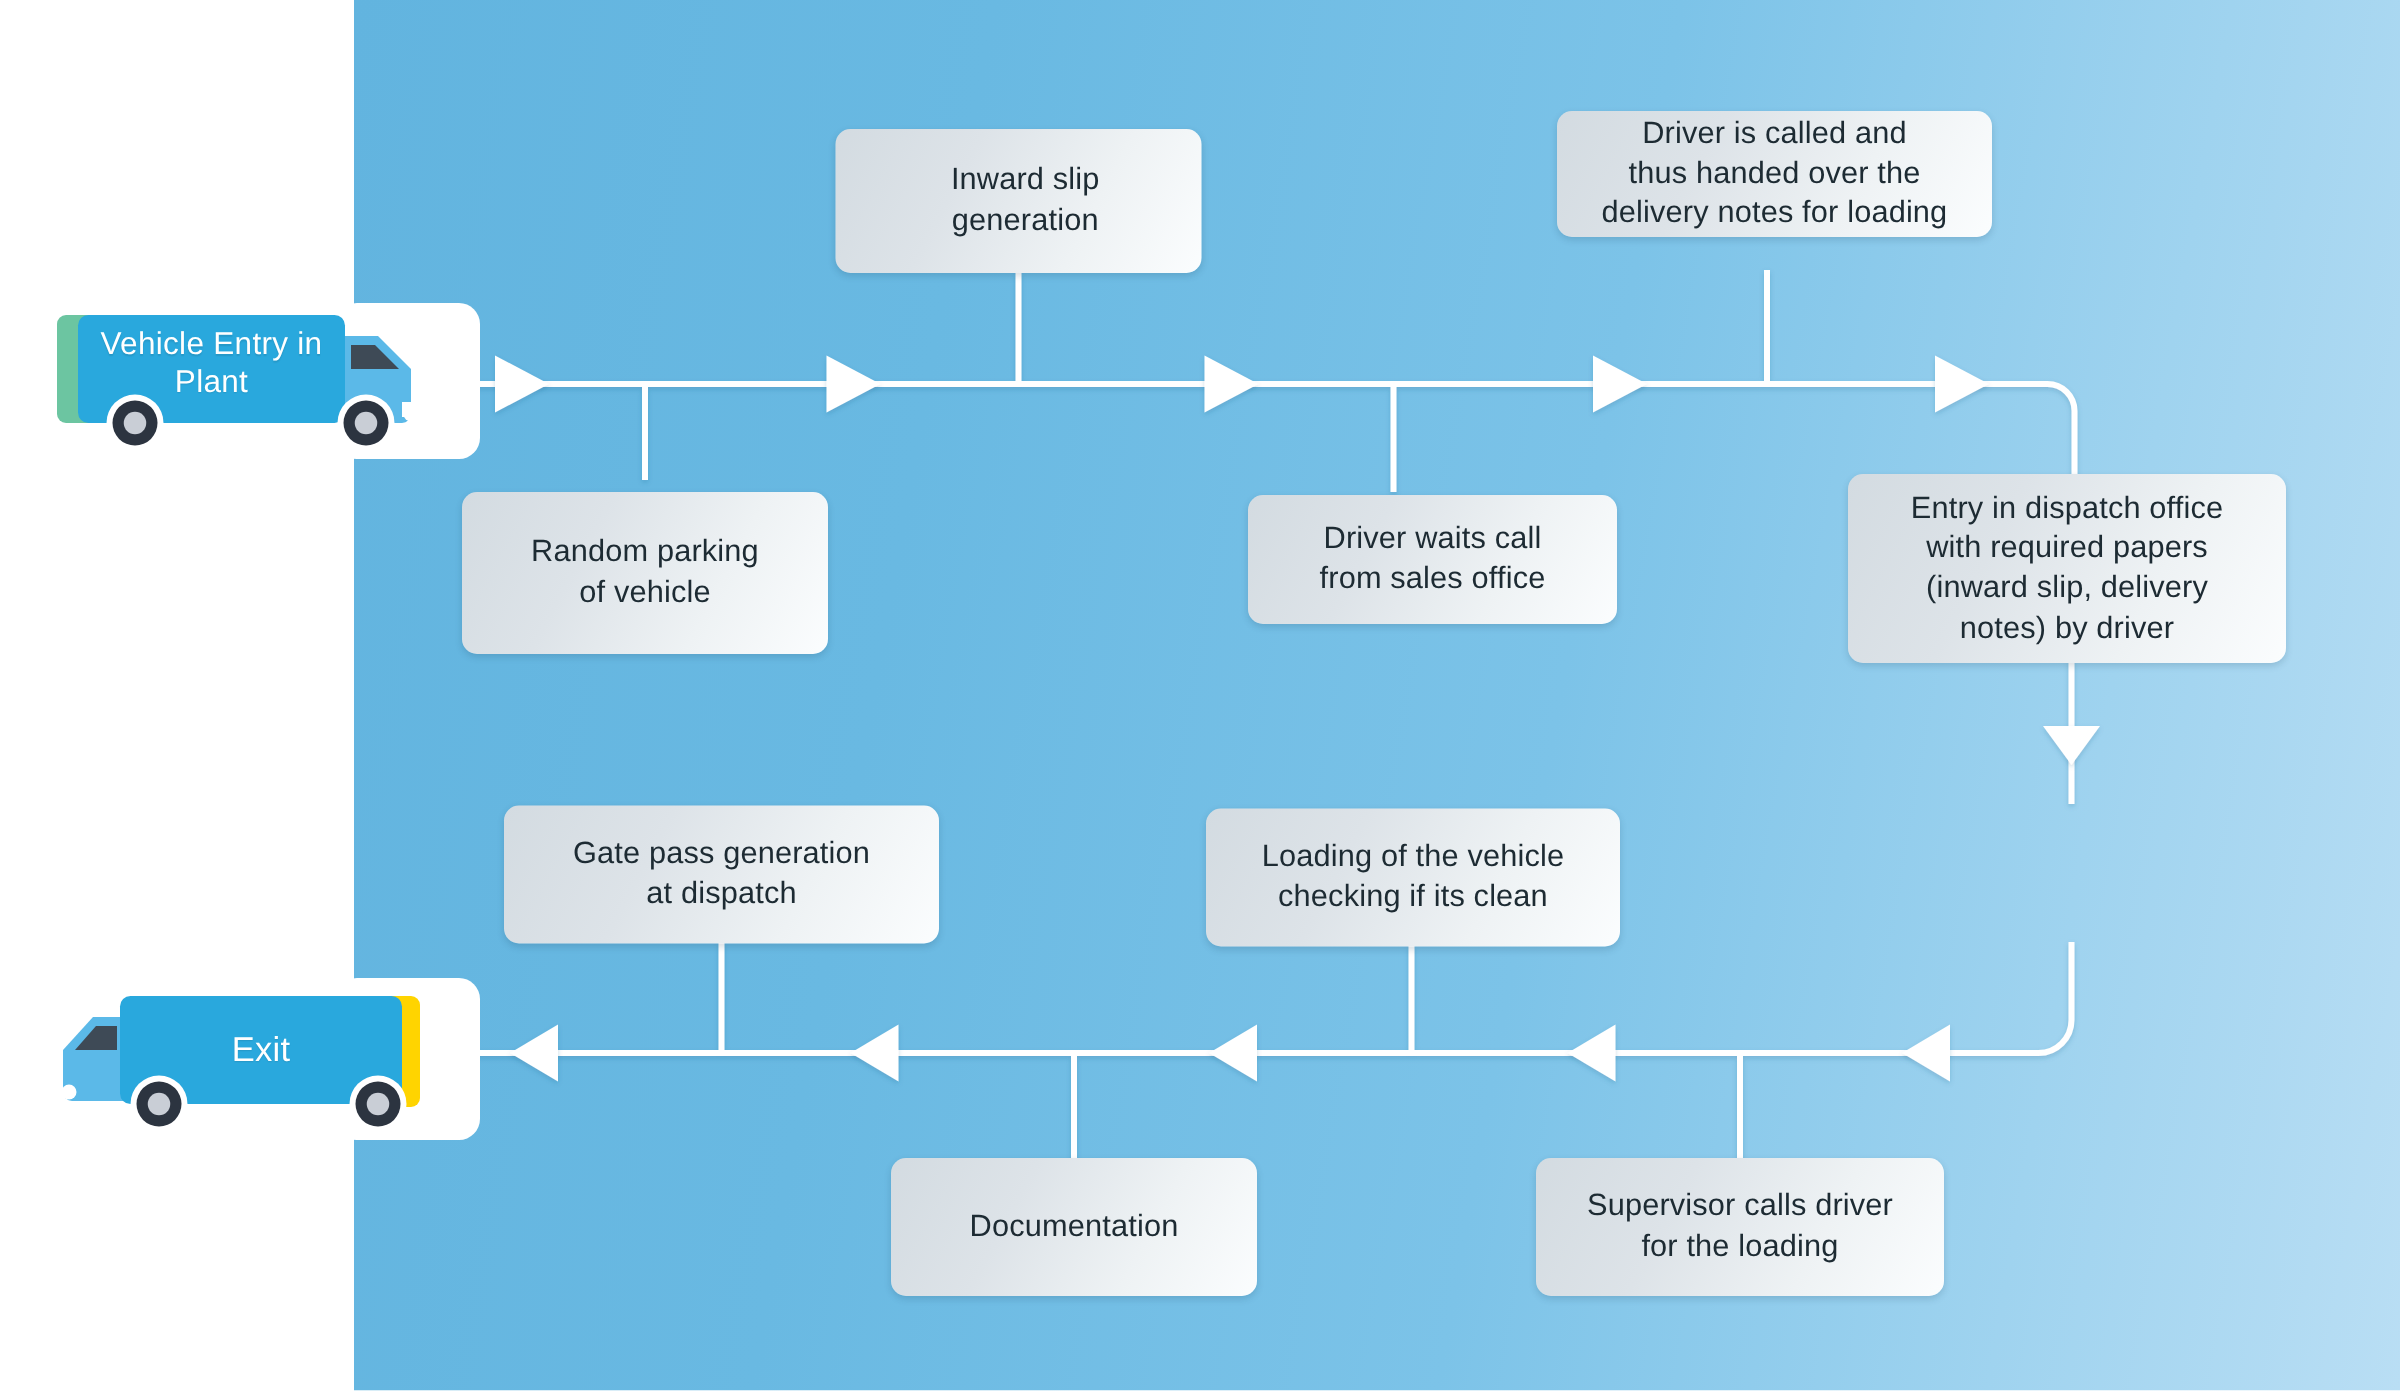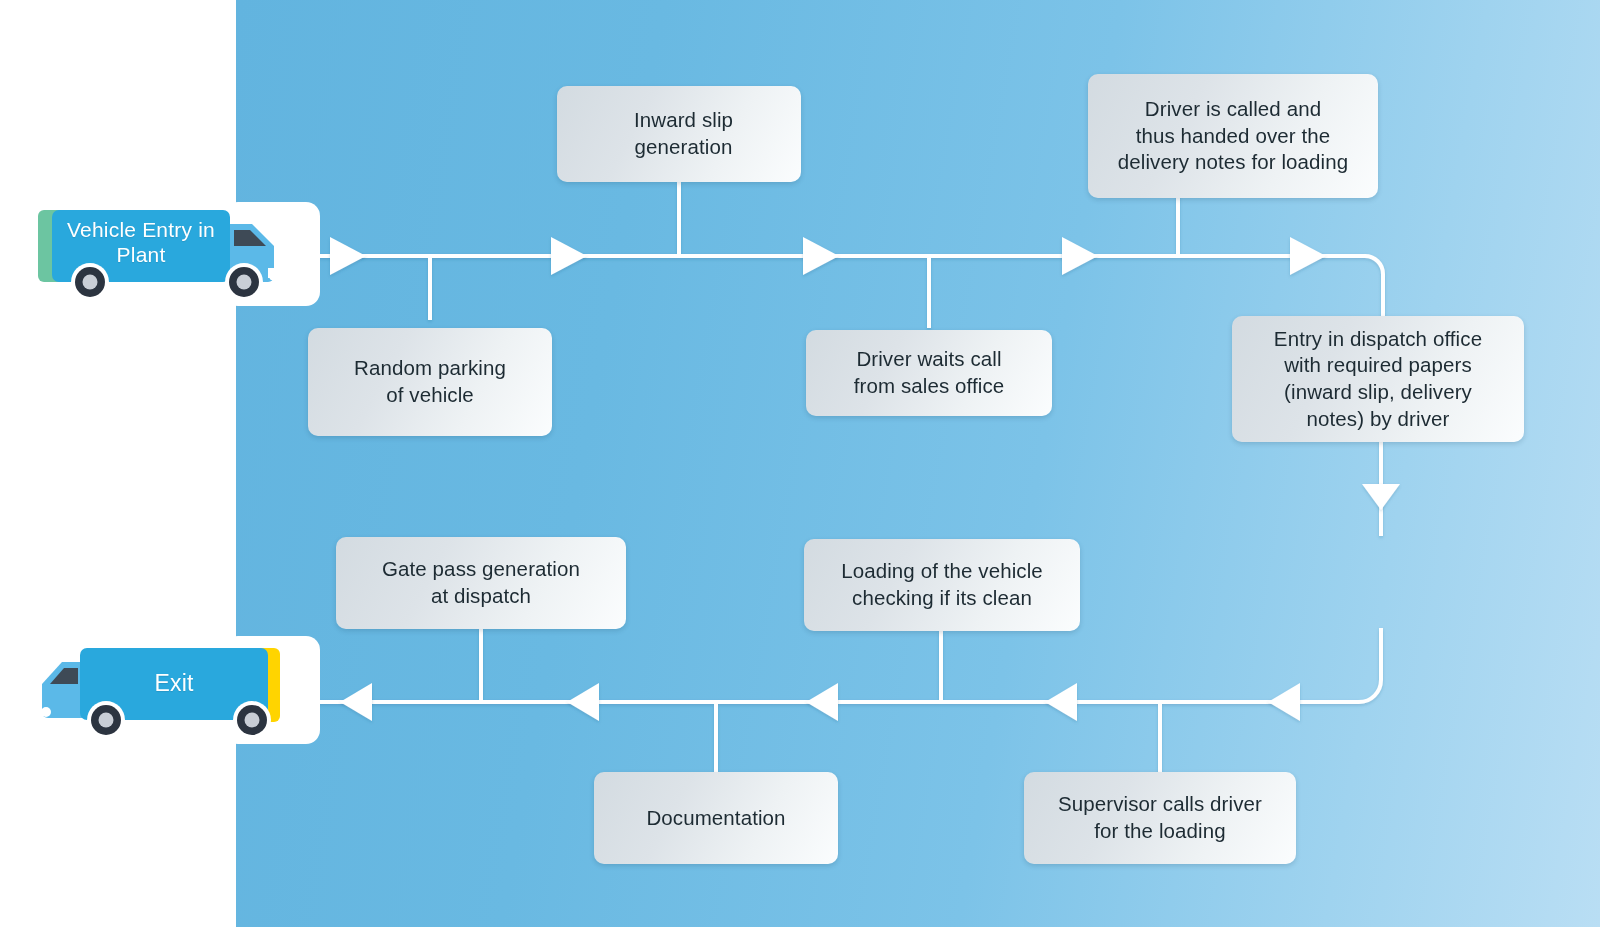--- a/index.html
+++ b/index.html
@@ -108,28 +108,28 @@
       <polygon points="1077,683 1077,721 1045,702"></polygon>
       <polygon points="838,683 838,721 806,702"></polygon>
       <polygon points="599,683 599,721 567,702"></polygon>
       <polygon points="372,683 372,721 340,702"></polygon>
     </g>
   </svg>
 
   <div class="node" style="left:557px;top:86px;width:244px;height:96px;padding-left:19px;">Inward slip
 generation</div>
 
-  <div class="node" style="left:1088px;top:74px;width:290px;height:124px;">Driver is called and
+  <div class="node" style="left:1038px;top:74px;width:290px;height:84px;">Driver is called and
 thus handed over the
 delivery notes for loading</div>
 
   <div class="node" style="left:308px;top:328px;width:244px;height:108px;">Random parking
 of vehicle</div>
 
-  <div class="node" style="left:806px;top:330px;width:246px;height:86px;">Driver waits call
+  <div class="node" style="left:832px;top:330px;width:246px;height:86px;">Driver waits call
 from sales office</div>
 
   <div class="node" style="left:1232px;top:316px;width:292px;height:126px;">Entry in dispatch office
 with required papers
 (inward slip, delivery
 notes) by driver</div>
 
 
   <div class="node" style="left:336px;top:537px;width:290px;height:92px;">Gate pass generation
 at dispatch</div>
@@ -161,21 +161,21 @@
       <circle cx="52" cy="86" r="15" fill="#2c3440"></circle>
       <circle cx="52" cy="86" r="7.5" fill="#c9ced6"></circle>
       <circle cx="206" cy="86" r="19" fill="#ffffff"></circle>
       <circle cx="206" cy="86" r="15" fill="#2c3440"></circle>
       <circle cx="206" cy="86" r="7.5" fill="#c9ced6"></circle>
     </svg>
     <div class="truck-label" style="left:14px;top:22px;width:178px;font-size:21px;">Vehicle Entry
 in Plant</div>
   </div>
 
-  <div class="truckwrap" style="left:36px;top:632px;width:250px;height:116px;">
+  <div class="truckwrap" style="left:36px;top:648px;width:250px;height:116px;">
     <div class="truck-plate" style="left:188px;top:4px;width:96px;height:108px;"></div>
     <svg class="truck-svg" width="250" height="116" viewBox="0 0 250 116" xmlns="http://www.w3.org/2000/svg">
 
       <path d="M46 30 h-20 l-20 22 v28 a6 6 0 0 0 6 6 h34 z" fill="#5bb9e8"></path>
       <path d="M42 36 h-14 l-14 16 h28 z" fill="#3e4a56"></path>
       <circle cx="10" cy="80" r="5" fill="#ffffff"></circle>
 
       <path d="M224 16 h14 a6 6 0 0 1 6 6 v62 a6 6 0 0 1 -6 6 h-14 z" fill="#ffd400"></path>
 
       <rect x="44" y="16" width="188" height="72" rx="7" fill="#29a8dd"></rect>

